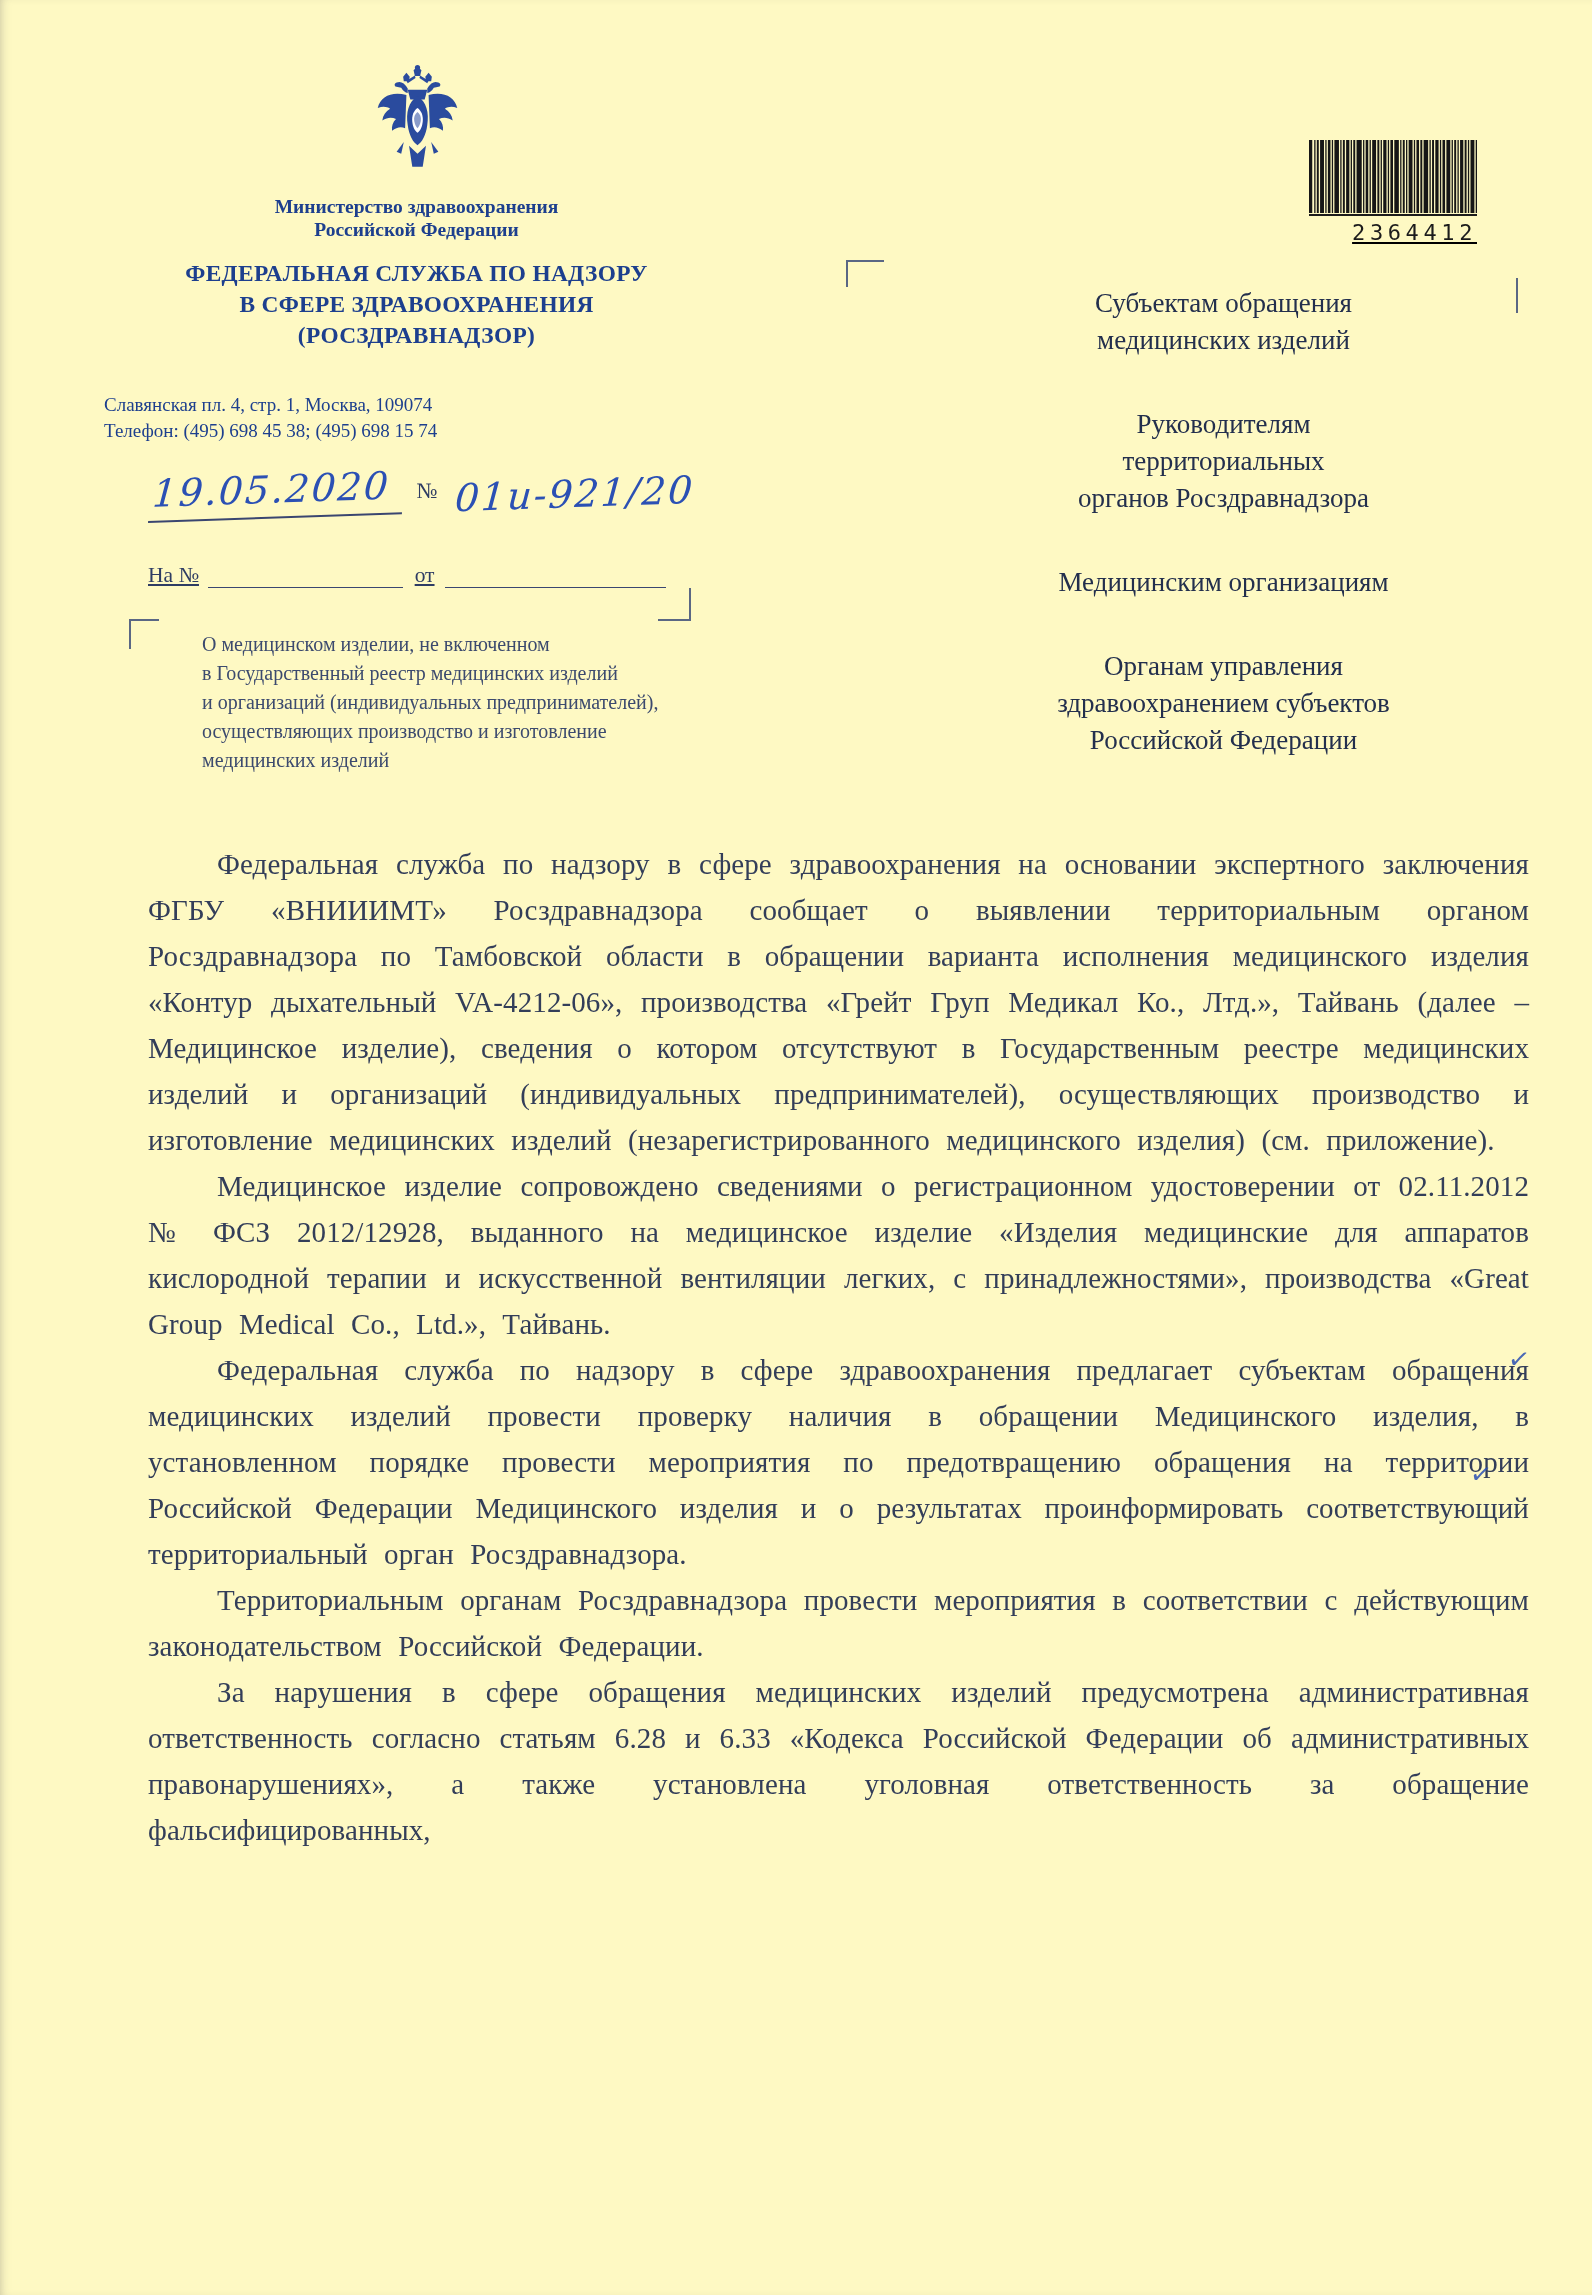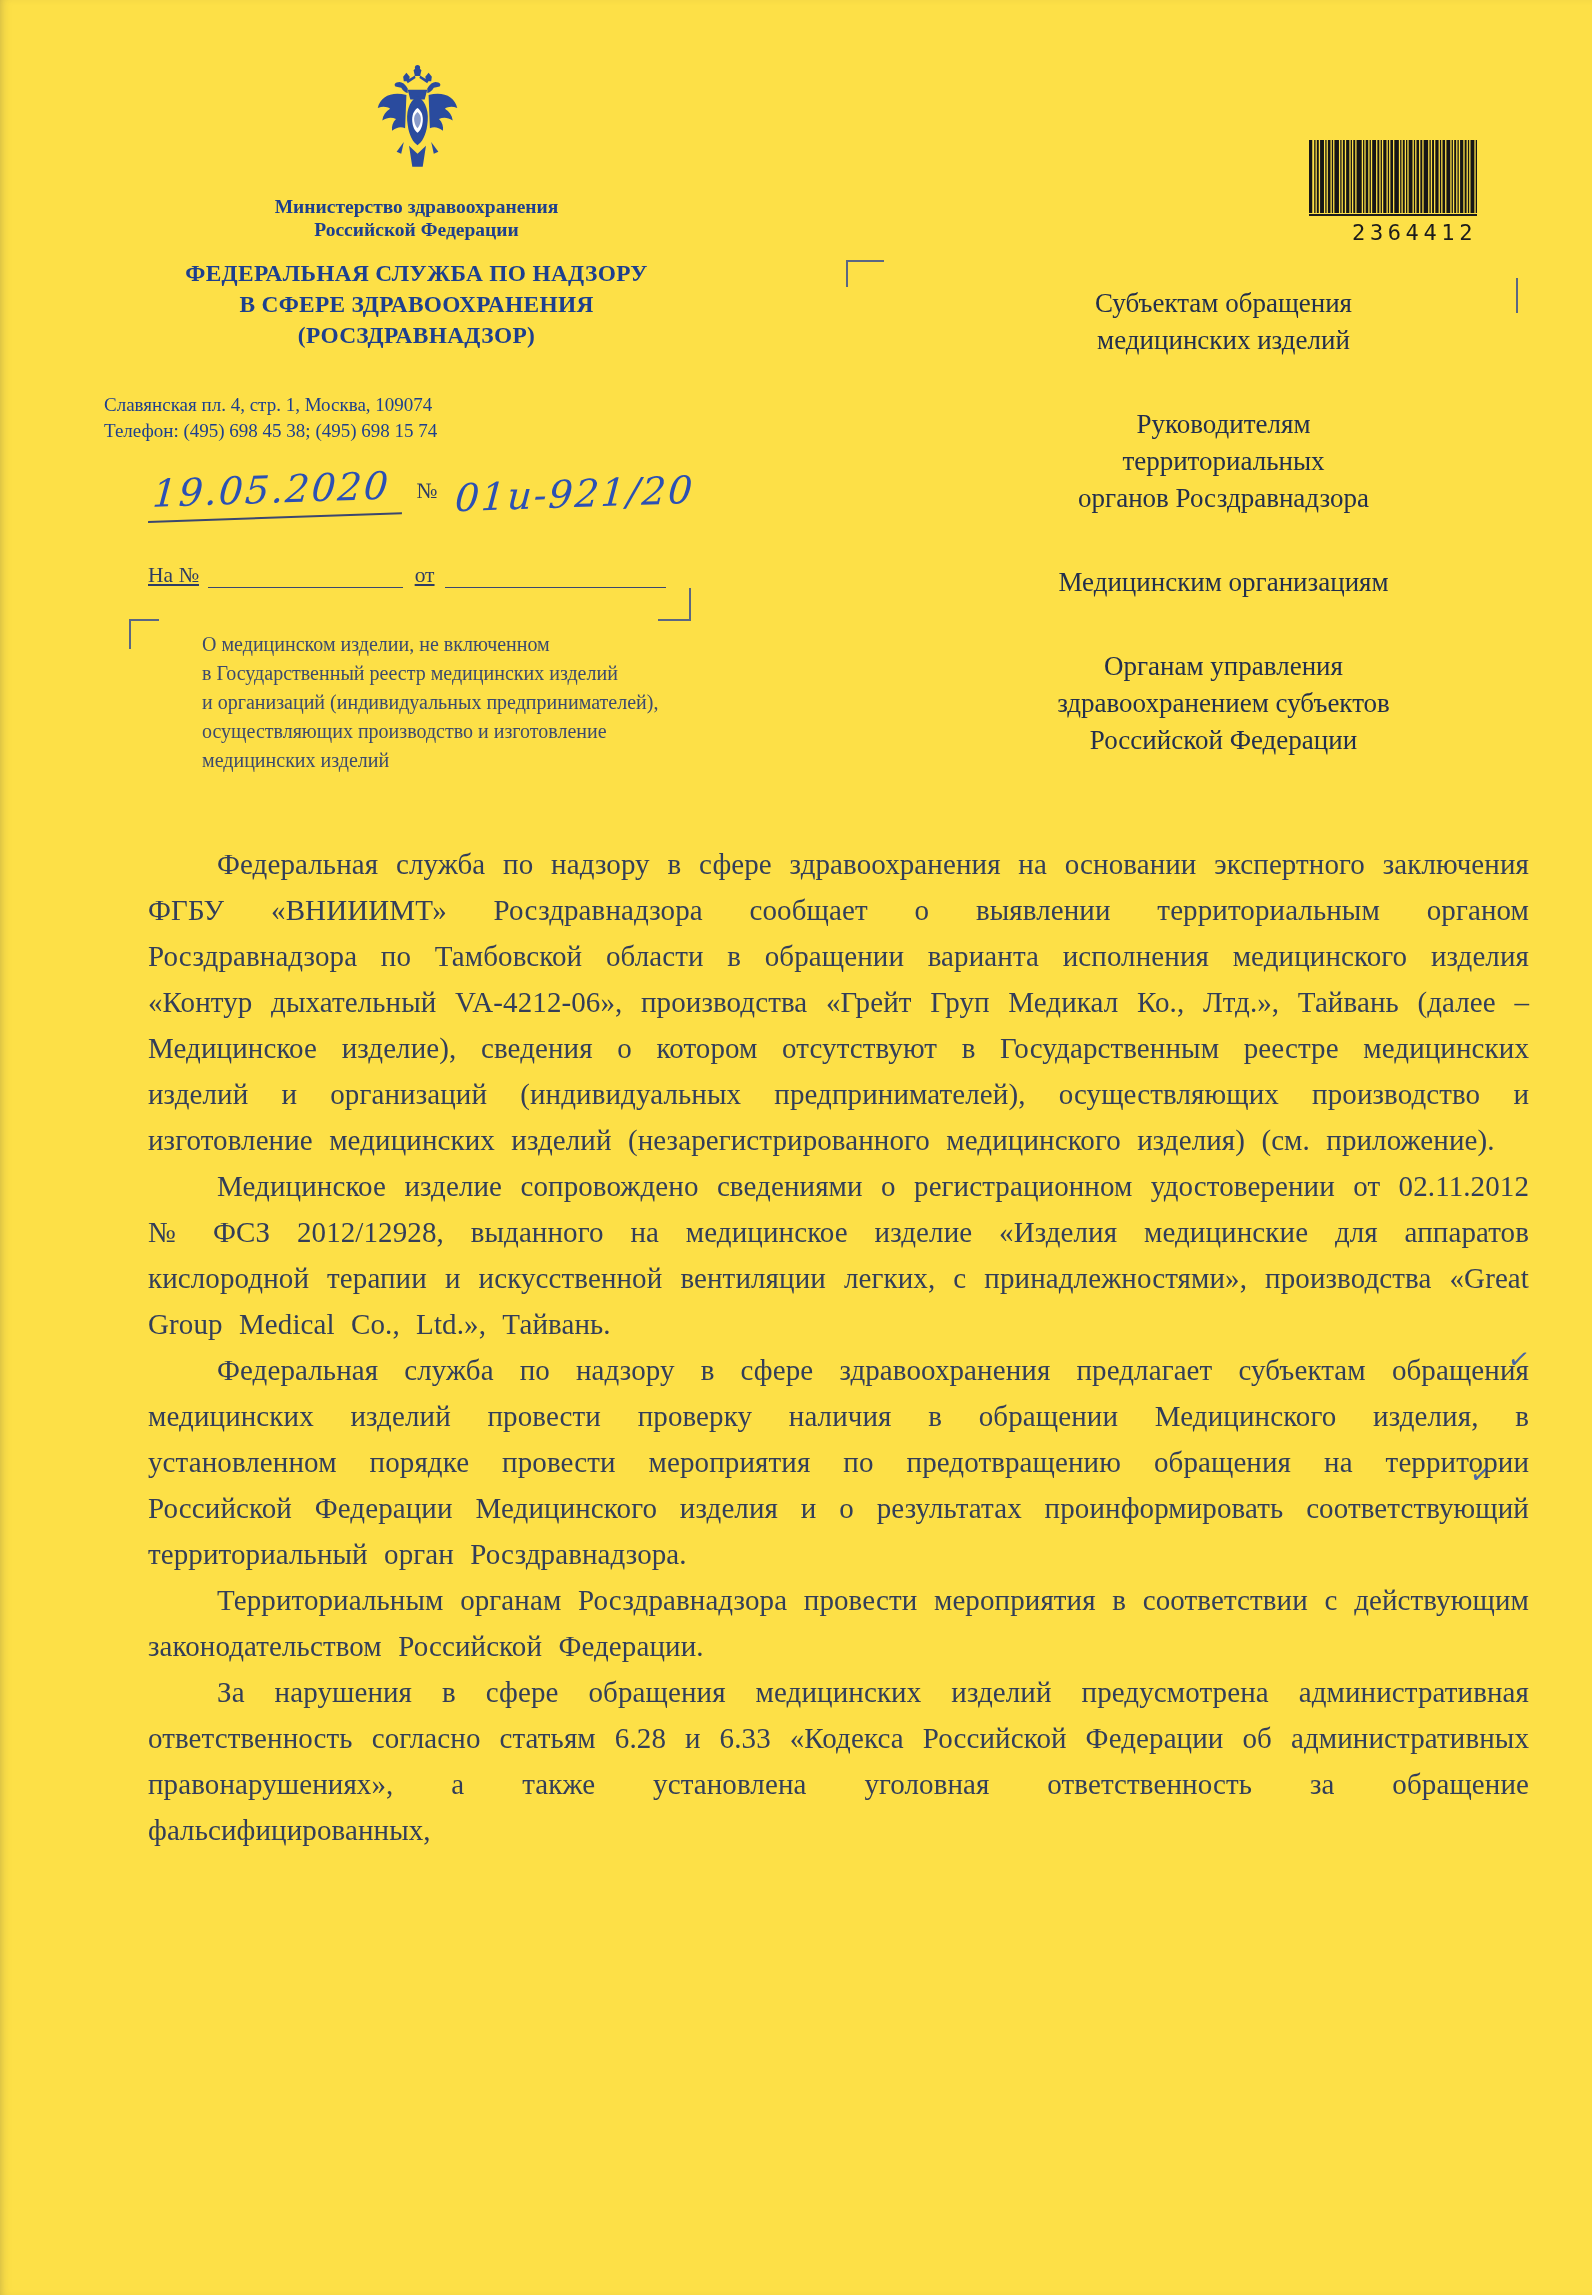--- a/index.html
+++ b/index.html
@@ -1,20 +1,20 @@
 <!DOCTYPE html>
 <html style="--letterhead_blue: #1d3f8e; --ink_blue: #2b50b4; --body_ink: #333e59; --subject_ink: #3c4a6e;font-size:10.4px"><head>
 <meta charset="utf-8">
 <style>
   * { margin:0; padding:0; box-sizing:border-box; }
   html,body { background:#e8e8e8; }
   body { font-family:"Liberation Serif","DejaVu Serif",serif; }
   .page {
     position:relative; width:1593px; height:2295px; margin:0 auto;
-    background:#fde047; overflow:hidden;
+    background:#fef9c3; overflow:hidden;
     box-shadow: inset 6.5px 0 11.7px -7.8px rgba(40,40,60,.35);
   }
 
   
   .emblem { position:absolute; left:375px; top:65px; width:85px; height:116px; }
   .lh-ministry {
     position:absolute; left:104px; top:195px; width:625px; text-align:center;
     color:var(--letterhead_blue); font-weight:bold; font-size:19.5px; line-height:23.4px;
   }
   .lh-service {
@@ -52,21 +52,21 @@
   }
 
   
   .corner { position:absolute; }
   .corner-a { left:846px; top:260px; width:38px; height:27px; border-left:2px solid #5a6784; border-top:2px solid #5a6784; }
   .corner-b { left:1516px; top:278px; width:2px;  height:35px; border-right:2px solid #5a6784; }
   .corner-c { left:658px; top:588px; width:33px; height:33px; border-right:2px solid #5a6784; border-bottom:2px solid #5a6784; }
   .corner-d { left:129px;  top:619px; width:30px; height:30px; border-left:2px solid #5a6784; border-top:2px solid #5a6784; }
 
   
-  .barcode-wrap { position:absolute; left:1309px; top:140px; width:168px; }
+  .barcode-wrap { position:absolute; left:1309px; top:140px; width:168px;text-decoration:underline; }
   .barcode-bars { display:block; width:168px; height:73px; }
   .barcode-number {
     border-top:2px solid #1c1c1c; margin-top:1.3px; padding-top:3.3px;
     font-family:"DejaVu Sans Mono","Liberation Mono",monospace;
     font-size:22px; letter-spacing:4.6px; color:#1c1c1c; text-align:right;
   }
 
   
   .recipients {
     position:absolute; left:872px; top:285px; width:703px; text-align:center;

